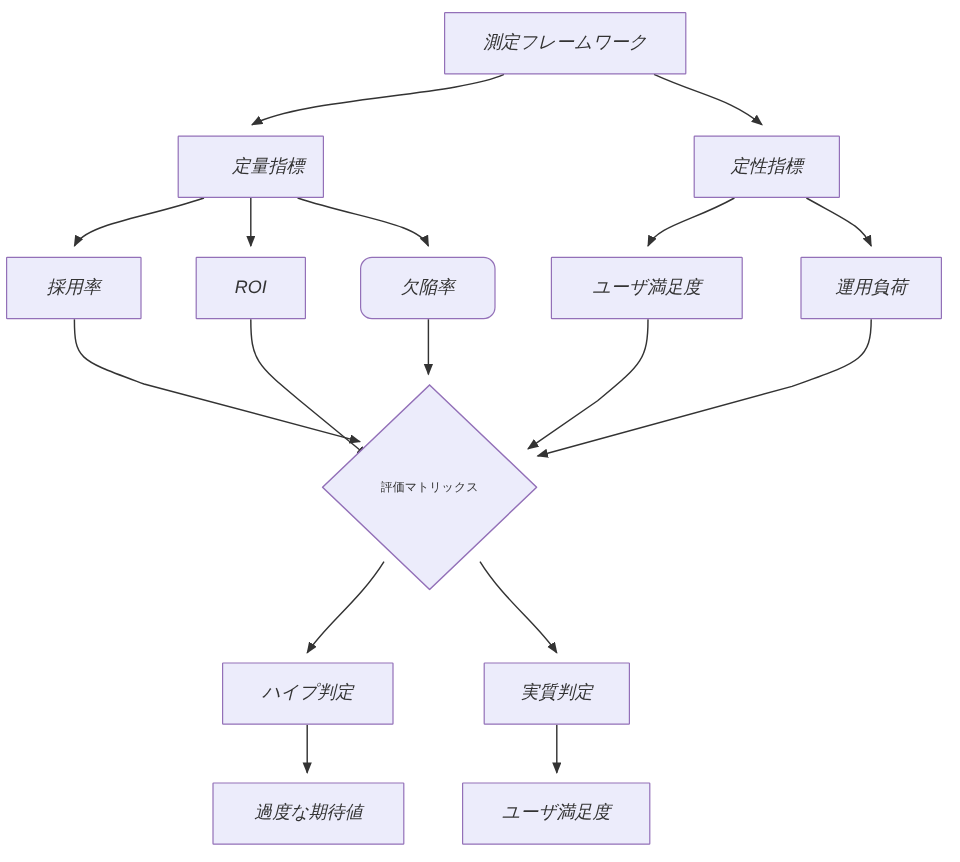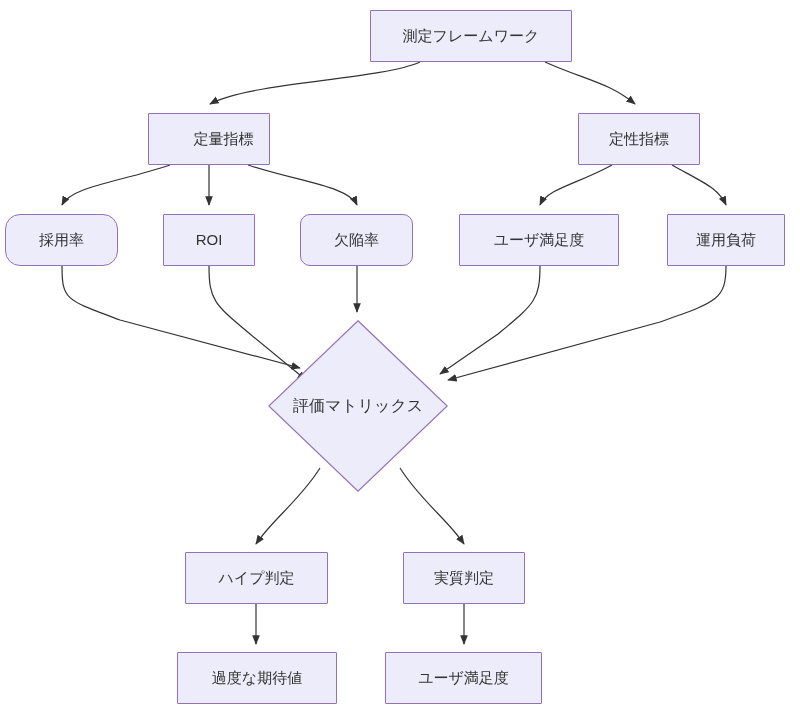--- a/index.html
+++ b/index.html
@@ -31,20 +31,21 @@
     align-items: center;
     justify-content: center;
     background: #ECECFB;
     border: 1px solid #9370B8;
     border-radius: 1px;
     color: #333333;
     font-size: 15px;
     line-height: 1.2;
     white-space: nowrap;
     z-index: 2;
+    font-style: italic;
   }
   .node-label {
     display: block;
     text-align: center;
   }
   .decision-wrap {
     position: absolute;
     z-index: 2;
     display: flex;
     align-items: center;
@@ -54,21 +55,21 @@
     position: absolute;
     left: 0;
     top: 0;
     width: 100%;
     height: 100%;
   }
   .decision-label {
     position: relative;
     z-index: 3;
     color: #333333;
-    font-size: 16px;
+    font-size: 10px;
     white-space: nowrap;
     text-align: center;
   }
 </style>
 </head>
 <body>
 
 <div id="diagram-canvas">
 
   <svg id="edge-layer" viewBox="0 0 800 718" xmlns="http://www.w3.org/2000/svg">
@@ -100,21 +101,21 @@
   <div id="node-layer">
       <div class="node" style="left: 370px; top: 10px; width: 202px; height: 52px;">
         <span class="node-label">測定フレームワーク</span>
       </div>
       <div class="node" style="left: 148px; top: 113px; width: 122px; height: 52px; padding-left: 29px;">
         <span class="node-label">定量指標</span>
       </div>
       <div class="node" style="left: 578px; top: 113px; width: 122px; height: 52px;">
         <span class="node-label">定性指標</span>
       </div>
-      <div class="node" style="left: 5px; top: 214px; width: 113px; height: 52px; border-radius: 15px;">
+      <div class="node" style="left: 5px; top: 214px; width: 113px; height: 52px;">
         <span class="node-label">採用率</span>
       </div>
       <div class="node" style="left: 163px; top: 214px; width: 92px; height: 52px;">
         <span class="node-label">ROI</span>
       </div>
       <div class="node" style="left: 300px; top: 214px; width: 113px; height: 52px; border-radius: 10px;">
         <span class="node-label">欠陥率</span>
       </div>
       <div class="node" style="left: 459px; top: 214px; width: 160px; height: 52px;">
         <span class="node-label">ユーザ満足度</span>

